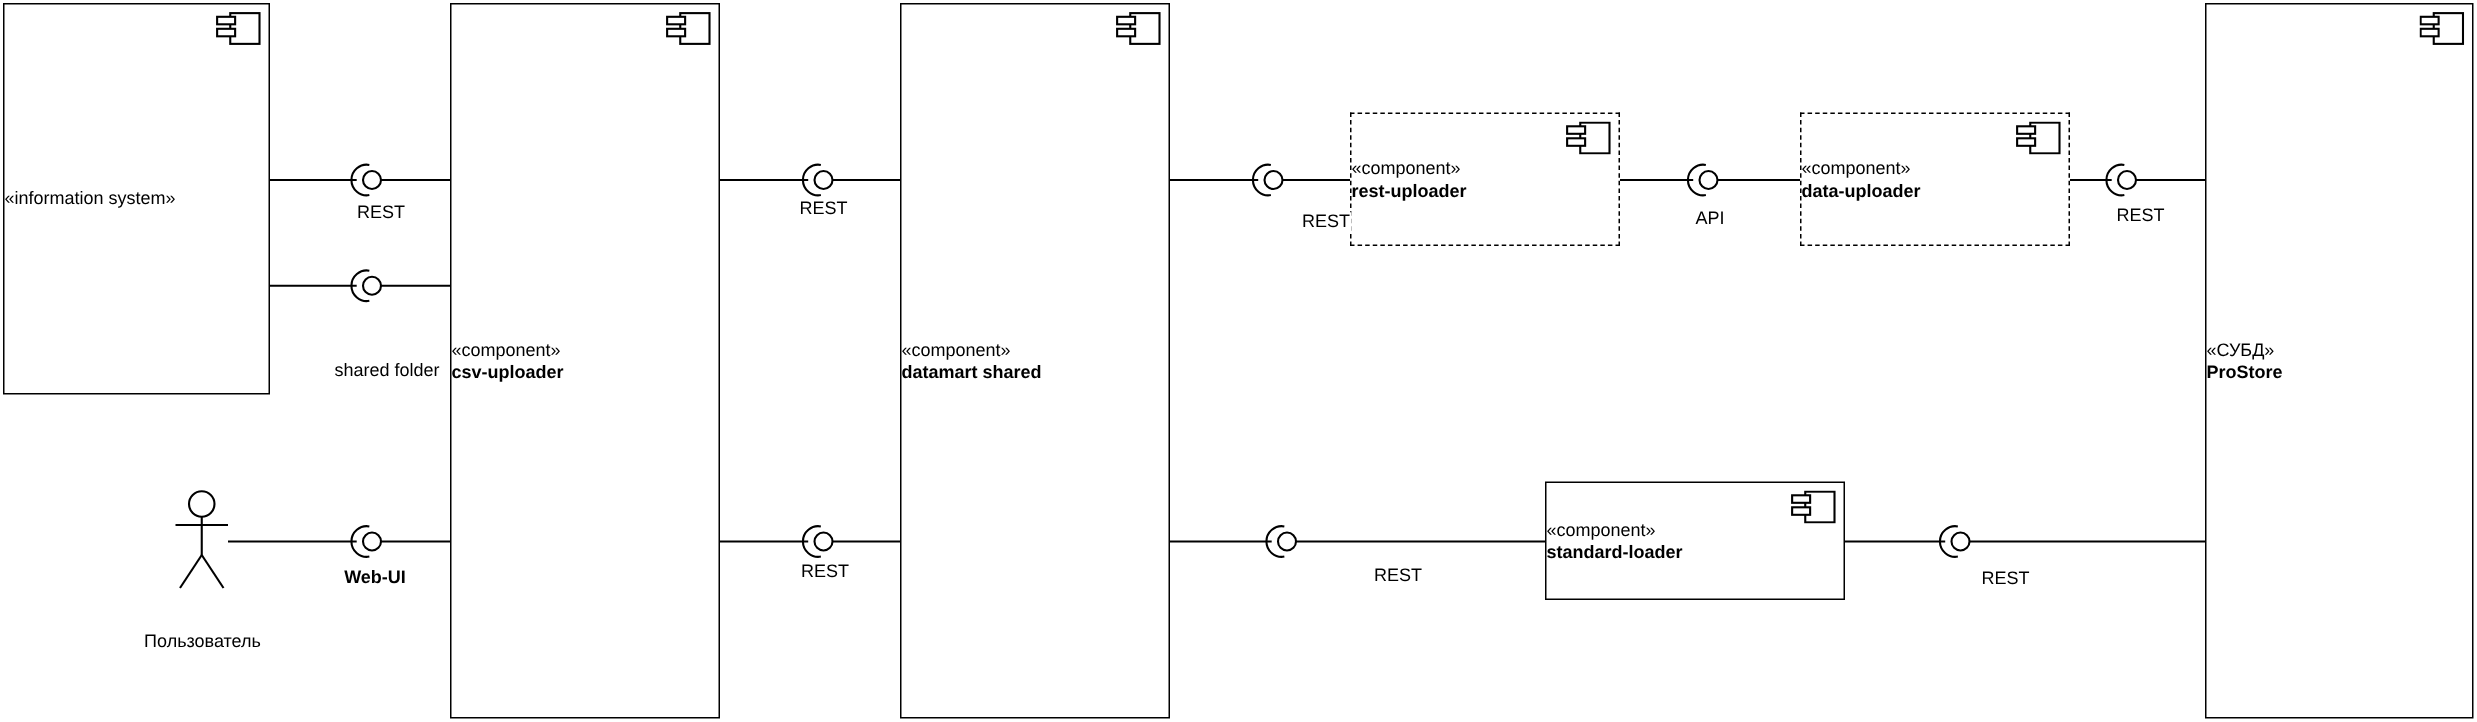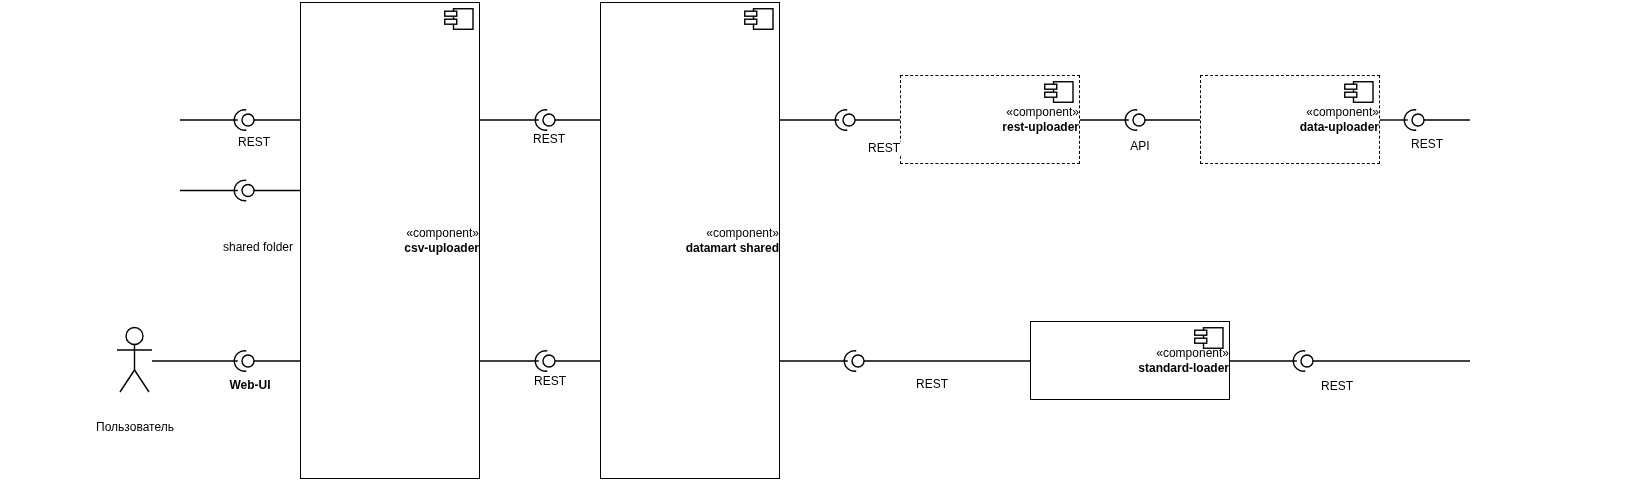--- a/index.html
+++ b/index.html
@@ -18,21 +18,21 @@
     width:1651px;
     height:481px;
   }
   .box {
     position:absolute;
     box-sizing:border-box;
     border:1.5px solid #000000;
     background:#ffffff;
     display:flex;
     flex-direction:column;
-    align-items:flex-end;
+    align-items:flex-start;
     justify-content:center;
     text-align:center;
     font-size:12px;
     line-height:15px;
   }
   .box.dashed { border-style:dashed; }
   .box .name { font-weight:bold; }
   .box .name:empty { display:none; }
   .comp-icon {
     position:absolute;
@@ -126,20 +126,29 @@
       </g>
       <g>
         <circle cx="134.5" cy="336" r="8.5" fill="#ffffff" stroke="#000000" stroke-width="1.4"></circle>
         <line x1="134.5" y1="344.5" x2="134.5" y2="370" stroke="#000000" stroke-width="1.4"></line>
         <line x1="117" y1="350" x2="152" y2="350" stroke="#000000" stroke-width="1.4"></line>
         <line x1="134.5" y1="370" x2="120" y2="392" stroke="#000000" stroke-width="1.4"></line>
         <line x1="134.5" y1="370" x2="149" y2="392" stroke="#000000" stroke-width="1.4"></line>
       </g>
     </svg>
 
+  <div class="box" style="left:2px;top:2px;width:178px;height:261px;">
+    <span class="comp-icon"><svg width="30" height="22" viewBox="0 0 30 22" xmlns="http://www.w3.org/2000/svg">
+          <rect x="9.5" y="0.75" width="19.5" height="20.5" fill="#ffffff" stroke="#000000" stroke-width="1.4"></rect>
+          <rect x="0.75" y="3.2" width="12" height="5" fill="#ffffff" stroke="#000000" stroke-width="1.4"></rect>
+          <rect x="0.75" y="11.2" width="12" height="5" fill="#ffffff" stroke="#000000" stroke-width="1.4"></rect>
+        </svg></span>
+    <div class="stereo">«information system»</div>
+
+  </div>
 
   <div class="box" style="left:300px;top:2px;width:180px;height:477px;">
     <span class="comp-icon"><svg width="30" height="22" viewBox="0 0 30 22" xmlns="http://www.w3.org/2000/svg">
           <rect x="9.5" y="0.75" width="19.5" height="20.5" fill="#ffffff" stroke="#000000" stroke-width="1.4"></rect>
           <rect x="0.75" y="3.2" width="12" height="5" fill="#ffffff" stroke="#000000" stroke-width="1.4"></rect>
           <rect x="0.75" y="11.2" width="12" height="5" fill="#ffffff" stroke="#000000" stroke-width="1.4"></rect>
         </svg></span>
     <div class="stereo">«component»</div>
     <div class="name">csv-uploader</div>
   </div>
@@ -177,20 +186,29 @@
   <div class="box" style="left:1030px;top:321px;width:200px;height:79px;">
     <span class="comp-icon"><svg width="30" height="22" viewBox="0 0 30 22" xmlns="http://www.w3.org/2000/svg">
           <rect x="9.5" y="0.75" width="19.5" height="20.5" fill="#ffffff" stroke="#000000" stroke-width="1.4"></rect>
           <rect x="0.75" y="3.2" width="12" height="5" fill="#ffffff" stroke="#000000" stroke-width="1.4"></rect>
           <rect x="0.75" y="11.2" width="12" height="5" fill="#ffffff" stroke="#000000" stroke-width="1.4"></rect>
         </svg></span>
     <div class="stereo">«component»</div>
     <div class="name">standard-loader</div>
   </div>
 
+  <div class="box" style="left:1470px;top:2px;width:179px;height:477px;">
+    <span class="comp-icon"><svg width="30" height="22" viewBox="0 0 30 22" xmlns="http://www.w3.org/2000/svg">
+          <rect x="9.5" y="0.75" width="19.5" height="20.5" fill="#ffffff" stroke="#000000" stroke-width="1.4"></rect>
+          <rect x="0.75" y="3.2" width="12" height="5" fill="#ffffff" stroke="#000000" stroke-width="1.4"></rect>
+          <rect x="0.75" y="11.2" width="12" height="5" fill="#ffffff" stroke="#000000" stroke-width="1.4"></rect>
+        </svg></span>
+    <div class="stereo">«СУБД»</div>
+    <div class="name">ProStore</div>
+  </div>
 
   <div class="edge-label" style="left:254px;top:142px;">REST</div>
   <div class="edge-label" style="left:258px;top:215px;margin-top:32px;">shared folder</div>
   <div class="edge-label" style="left:250px;top:385px;font-weight:bold;">Web-UI</div>
   <div class="edge-label" style="left:549px;top:139px;">REST</div>
   <div class="edge-label" style="left:550px;top:381px;">REST</div>
   <div class="edge-label" style="left:884px;top:148px;">REST</div>
   <div class="edge-label" style="left:1140px;top:146px;">API</div>
   <div class="edge-label" style="left:1427px;top:144px;">REST</div>
   <div class="edge-label" style="left:932px;top:384px;">REST</div>

